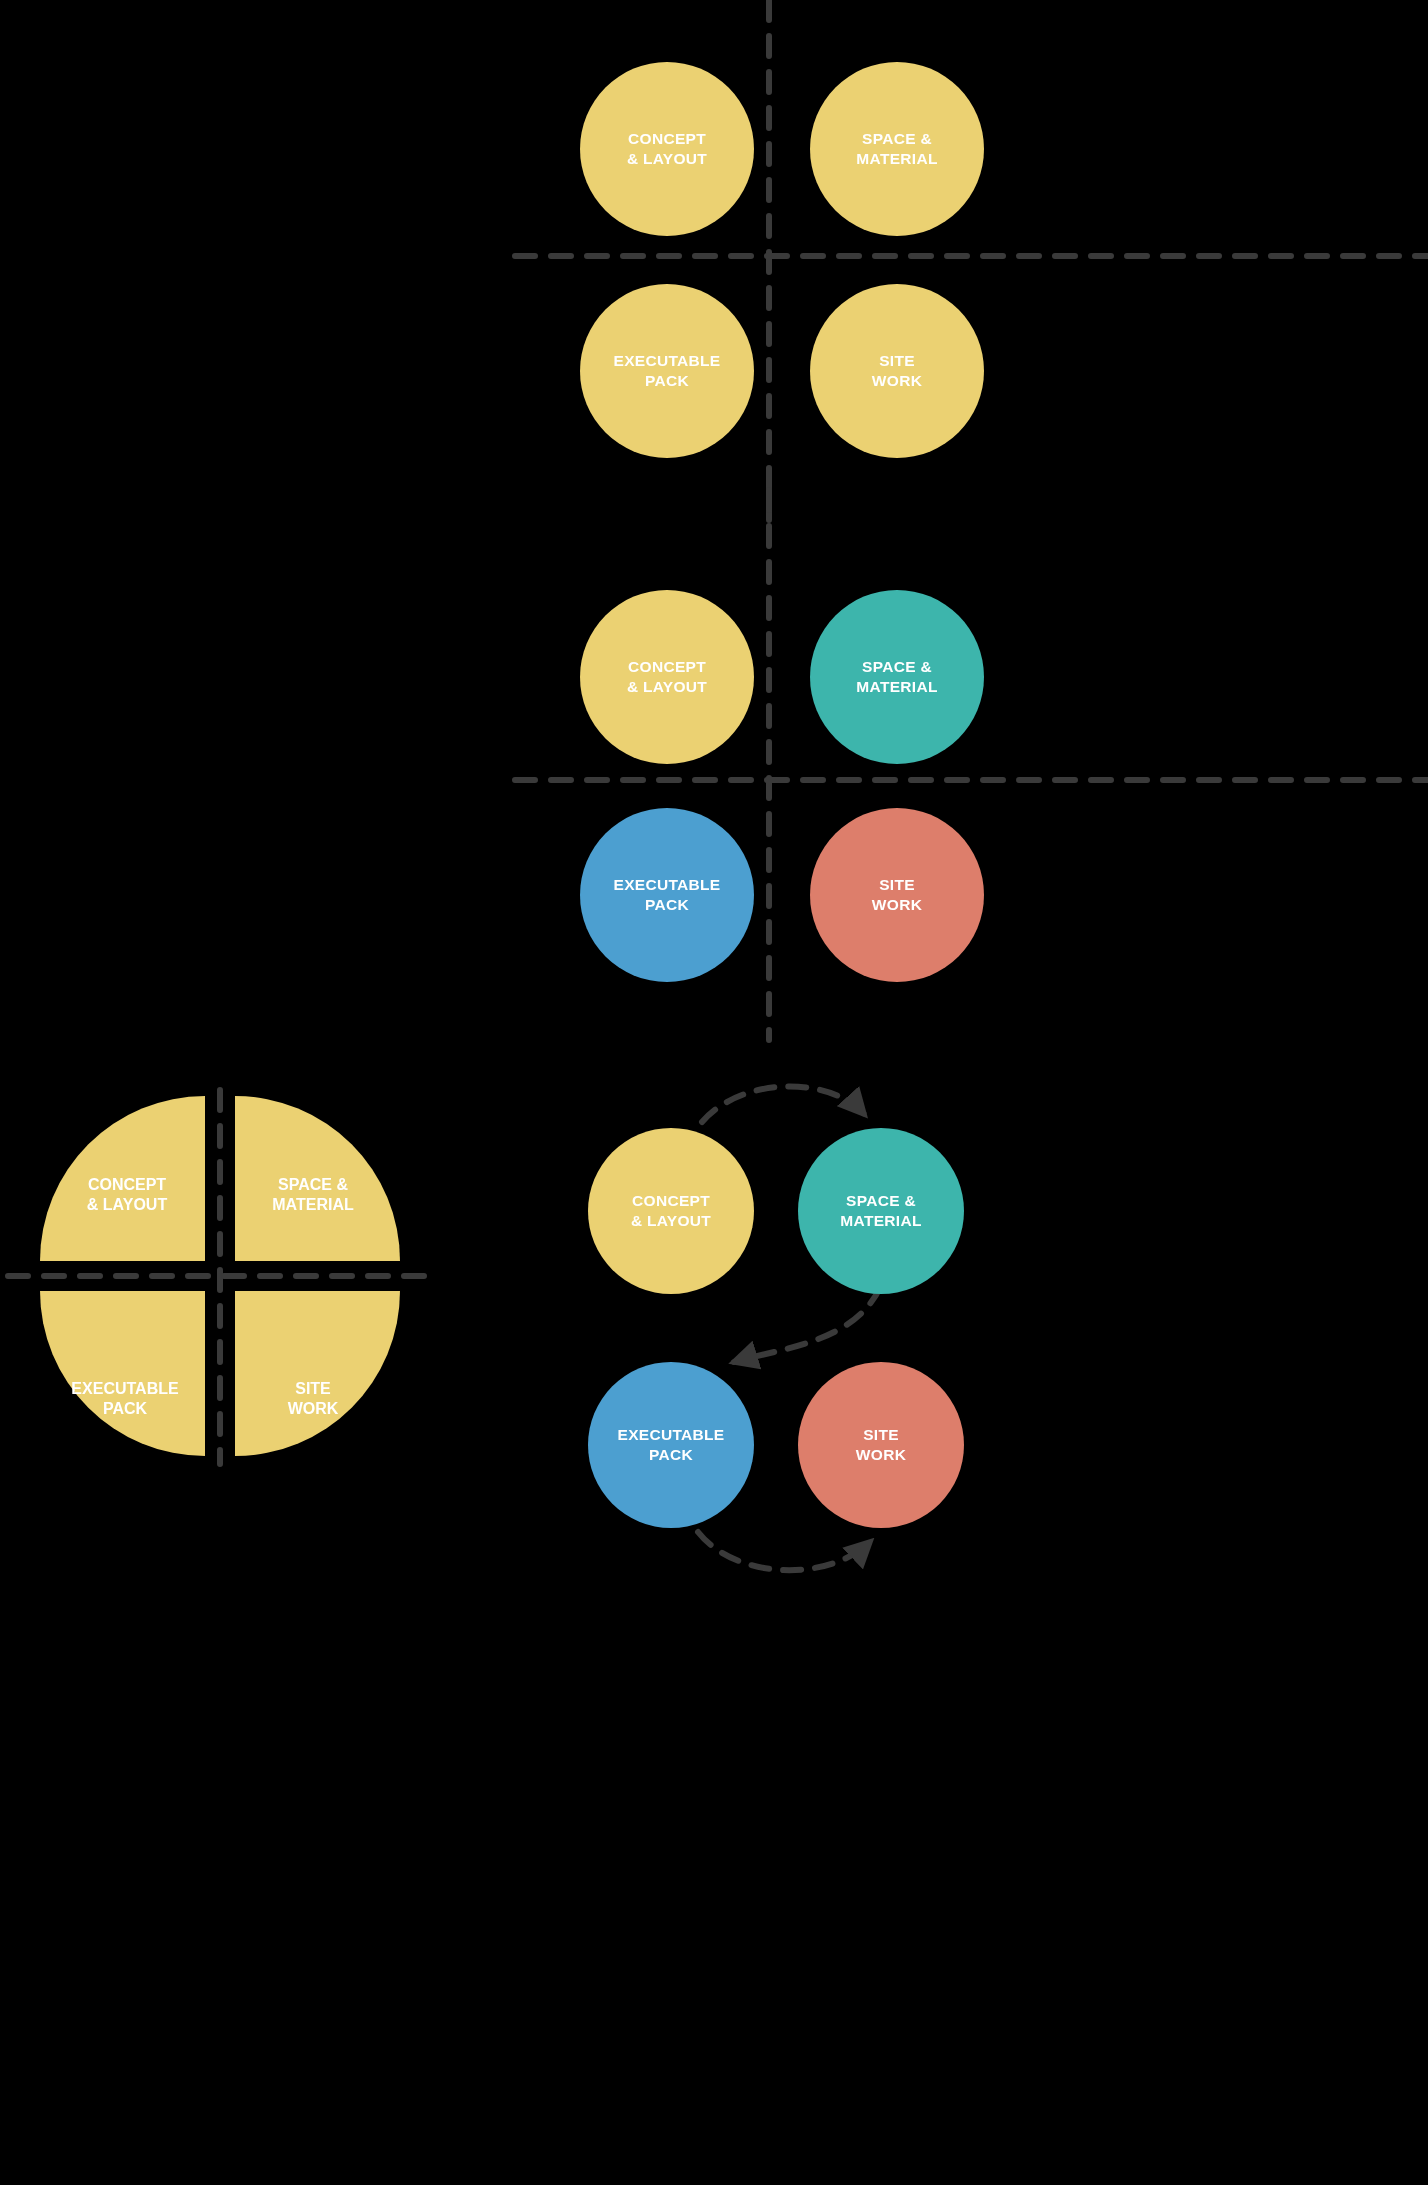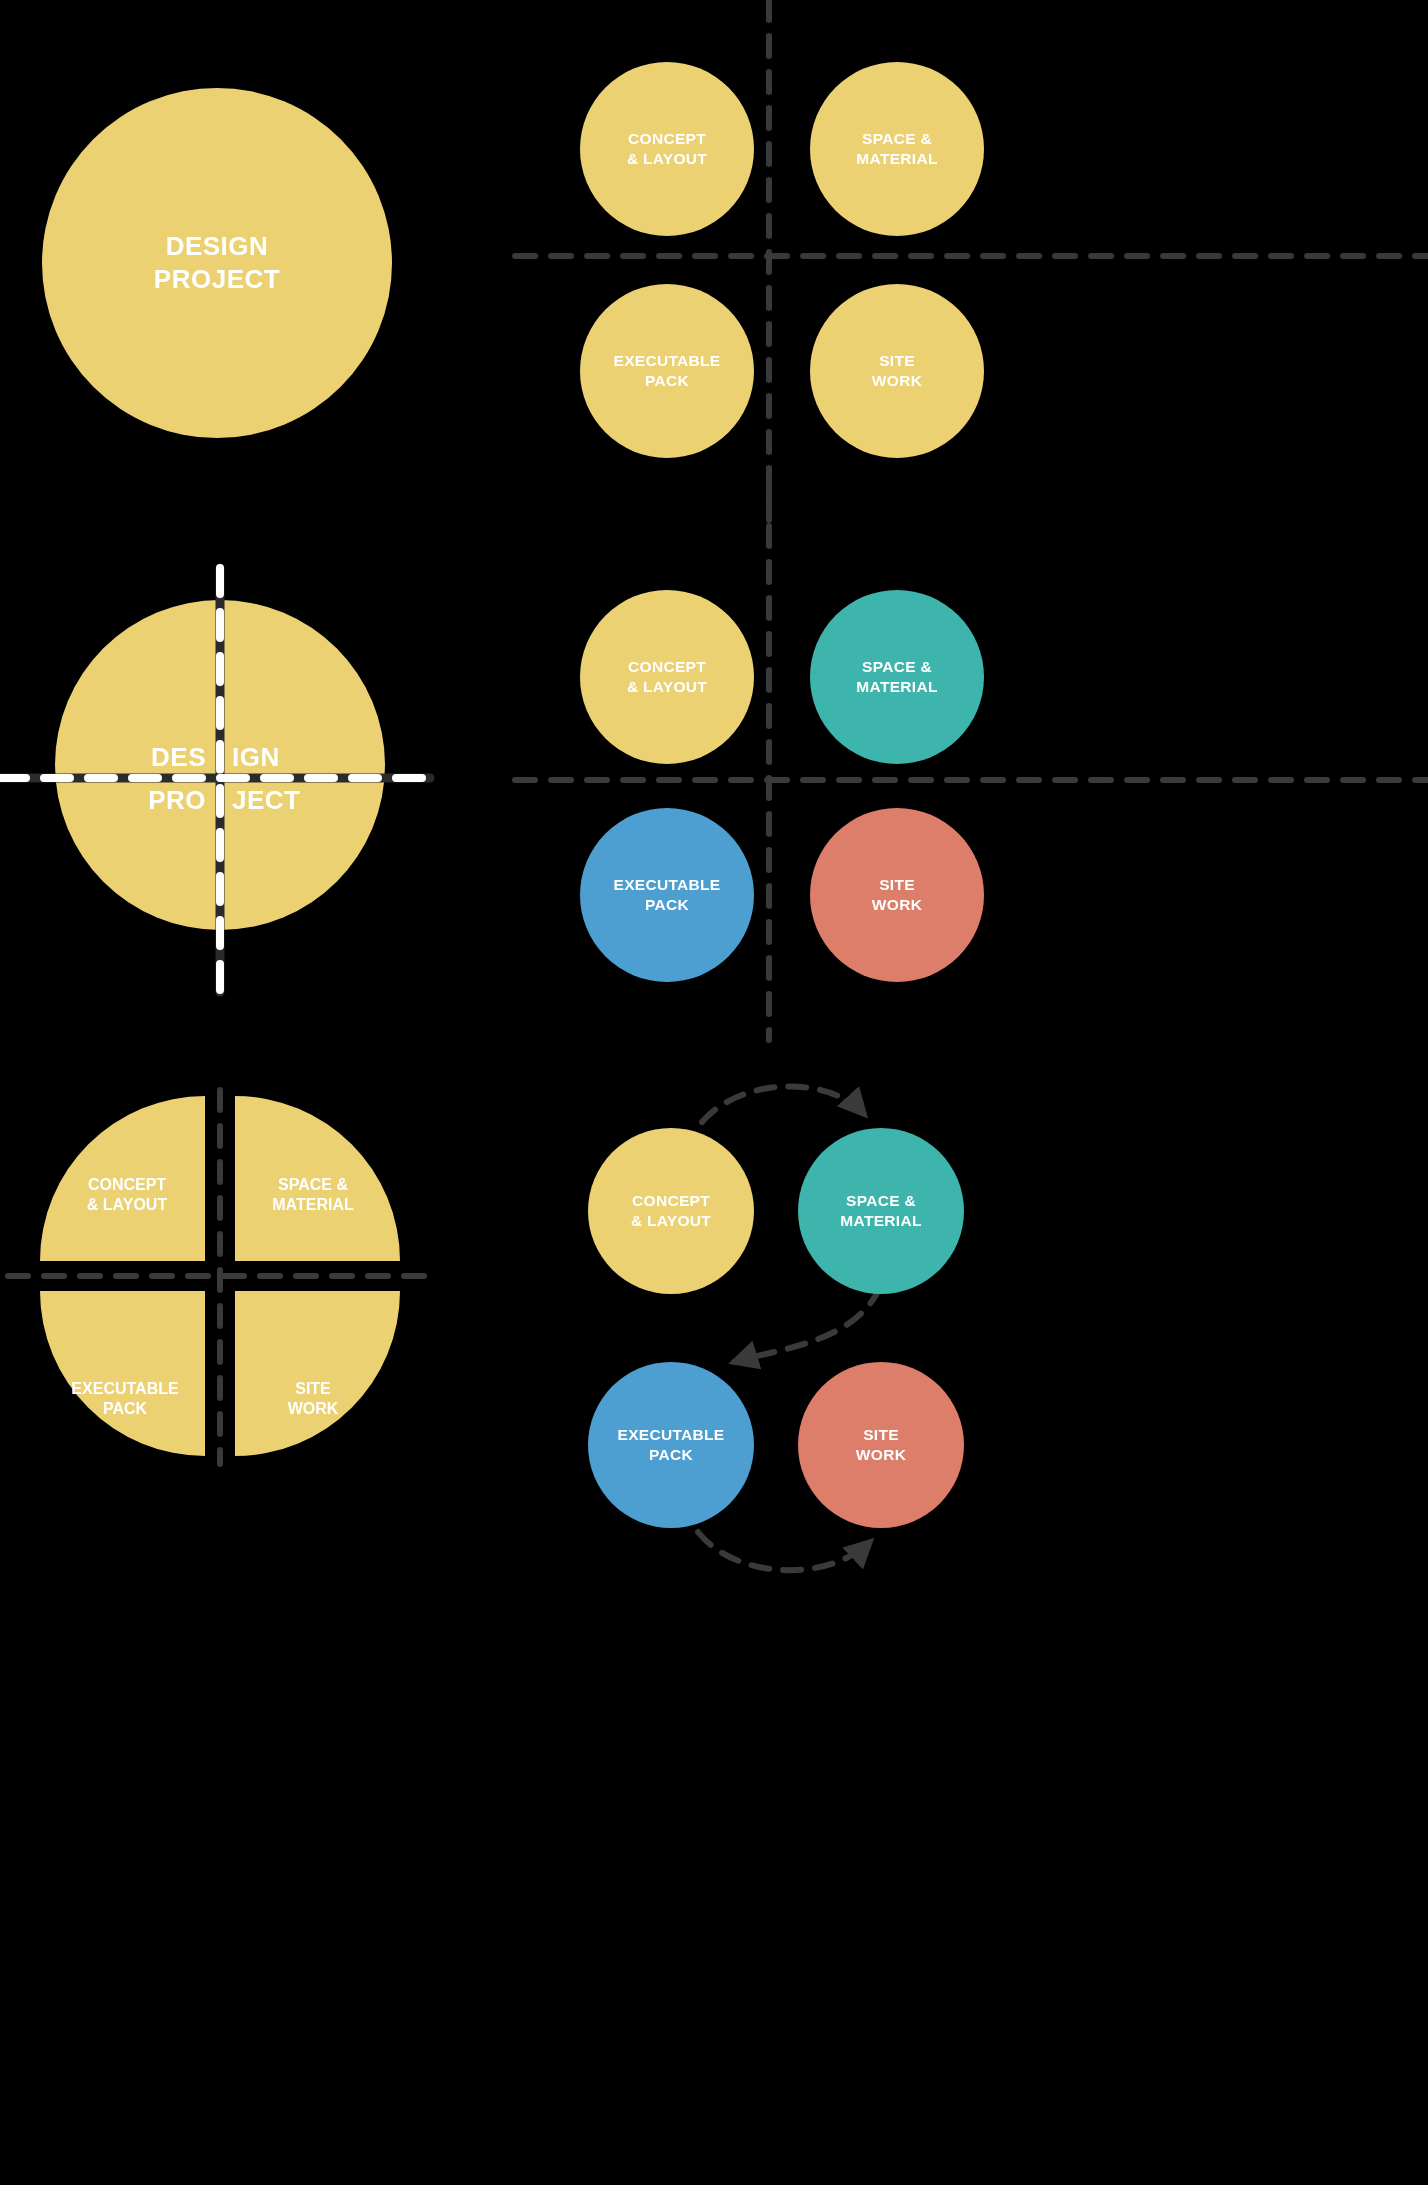--- a/index.html
+++ b/index.html
@@ -13,26 +13,20 @@
   .lbl{pointer-events:none;white-space:pre-line;}
   .big-lbl{font-size:26px;letter-spacing:.5px;}
   .sm-lbl{font-size:15.5px;}
   svg.overlay{position:absolute;left:0;top:0;overflow:visible;}
 </style>
 </head>
 <body>
 
 <div class="stage">
 
-  <div class="panel" style="left:0;top:0;width:480px;height:520px;">
-    <div class="circle big-lbl" style="left:42px;top:88px;width:350px;height:350px;background:#EBD172;">
-      <span class="lbl">DESIGN
-PROJECT</span>
-    </div>
-  </div>
 
   <div class="panel" style="left:480px;top:0;width:948px;height:520px;">
     <svg class="overlay" width="948" height="520">
       <line x1="289" y1="0" x2="289" y2="520" stroke="#3A3A3A" stroke-width="6" stroke-dasharray="20 16" stroke-linecap="round"></line>
       <line x1="35" y1="256" x2="948" y2="256" stroke="#3A3A3A" stroke-width="6" stroke-dasharray="20 16" stroke-linecap="round"></line>
     </svg>
     <div class="circle sm-lbl" style="left:100px;top:62px;width:174px;height:174px;background:#EBD172;">
       <span class="lbl">CONCEPT
 &amp; LAYOUT</span>
     </div>
@@ -43,35 +37,20 @@
     <div class="circle sm-lbl" style="left:100px;top:284px;width:174px;height:174px;background:#EBD172;">
       <span class="lbl">EXECUTABLE
 PACK</span>
     </div>
     <div class="circle sm-lbl" style="left:330px;top:284px;width:174px;height:174px;background:#EBD172;">
       <span class="lbl">SITE
 WORK</span>
     </div>
   </div>
 
-  <div class="panel" style="left:0;top:520px;width:480px;height:560px;">
-    <div class="circle" style="left:55px;top:80px;width:330px;height:330px;background:#EBD172;"></div>
-    <svg class="overlay" width="480" height="560">
-      <line x1="220" y1="48" x2="220" y2="472" stroke="#2B2B2B" stroke-width="9" stroke-linecap="round"></line>
-      <line x1="220" y1="48" x2="220" y2="472" stroke="#FFFFFF" stroke-width="8" stroke-dasharray="26 18" stroke-linecap="round"></line>
-      <line x1="0" y1="258" x2="430" y2="258" stroke="#2B2B2B" stroke-width="9" stroke-linecap="round"></line>
-      <line x1="0" y1="258" x2="430" y2="258" stroke="#FFFFFF" stroke-width="8" stroke-dasharray="26 18" stroke-linecap="round"></line>
-    </svg>
-    <div style="position:absolute;left:0;top:0;width:480px;height:560px;">
-      <span class="big-lbl" style="position:absolute;right:274px;top:222px;color:#fff;font-weight:bold;">DES</span>
-      <span class="big-lbl" style="position:absolute;left:232px;top:222px;color:#fff;font-weight:bold;">IGN</span>
-      <span class="big-lbl" style="position:absolute;right:274px;top:265px;color:#fff;font-weight:bold;">PRO</span>
-      <span class="big-lbl" style="position:absolute;left:232px;top:265px;color:#fff;font-weight:bold;">JECT</span>
-    </div>
-  </div>
 
   <div class="panel" style="left:480px;top:520px;width:948px;height:560px;">
     <svg class="overlay" width="948" height="560">
       <line x1="289" y1="-30" x2="289" y2="520" stroke="#3A3A3A" stroke-width="6" stroke-dasharray="20 16" stroke-linecap="round"></line>
       <line x1="35" y1="260" x2="948" y2="260" stroke="#3A3A3A" stroke-width="6" stroke-dasharray="20 16" stroke-linecap="round"></line>
     </svg>
     <div class="circle sm-lbl" style="left:100px;top:70px;width:174px;height:174px;background:#EBD172;">
       <span class="lbl">CONCEPT
 &amp; LAYOUT</span>
     </div>

